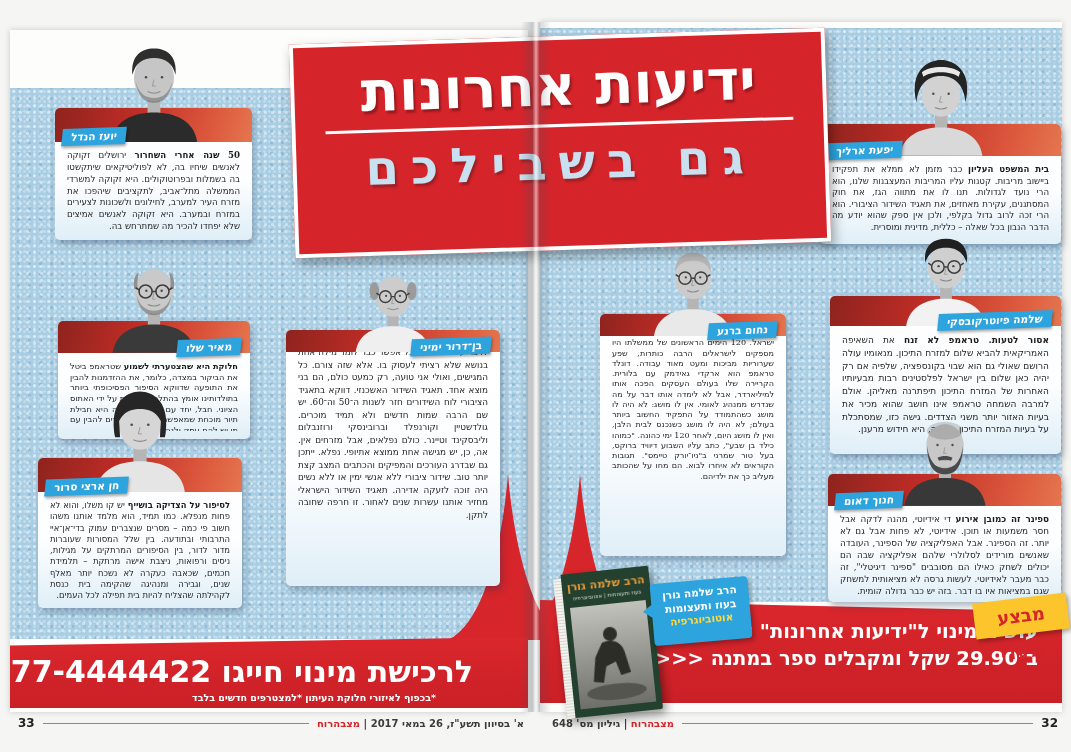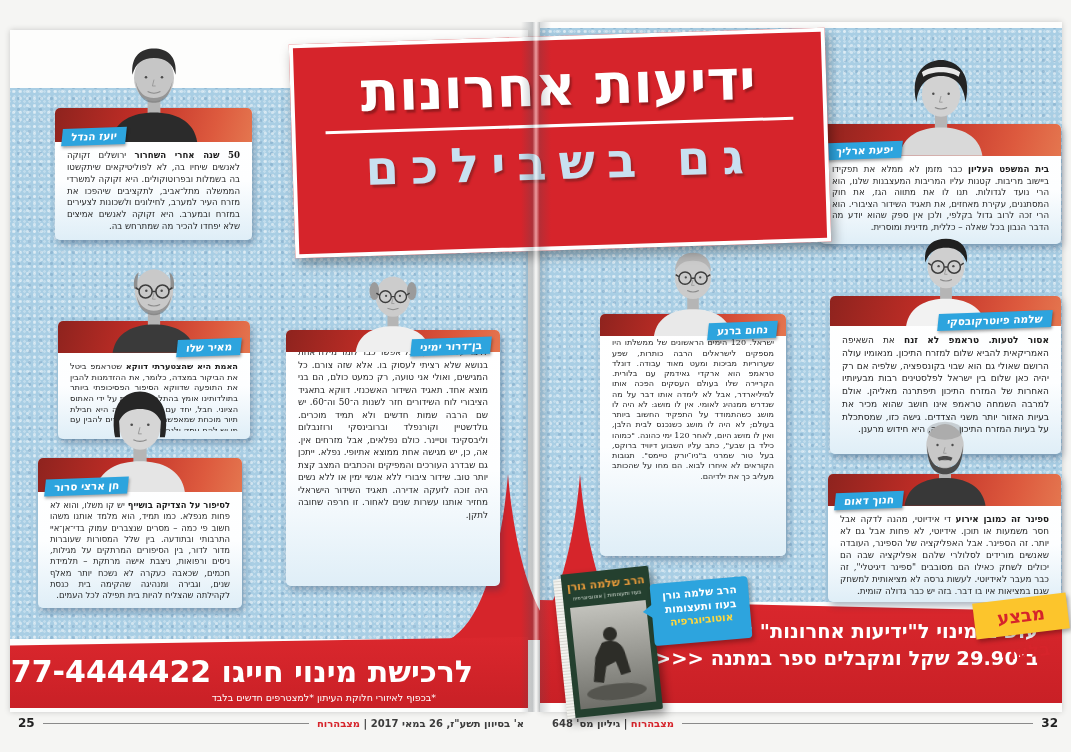--- a/index.html
+++ b/index.html
@@ -14,21 +14,21 @@
       radial-gradient(rgba(105,150,185,.38) 1.2px, transparent 1.9px),
       radial-gradient(rgba(255,255,255,.28) 1px, transparent 1.6px);
     background-size:7px 7px,11px 11px,5px 5px;background-position:0 0,3px 5px,2px 1px;}
   .blue-left{left:10px;top:88px;width:518px;height:551px;}
   .blue-right{left:540px;top:28px;width:522px;height:574px;}
   .tent{position:absolute;left:448px;top:470px;z-index:4;}
   .redband{position:absolute;background:linear-gradient(180deg,#da272d,#c92026);z-index:5;}
   .band-left{left:10px;top:637px;width:518px;height:71px;clip-path:polygon(0 12%,100% 0,100% 100%,0 100%);}
   .band-right{left:540px;top:600px;width:522px;height:103px;clip-path:polygon(0 0,100% 11%,100% 100%,0 100%);}
   .phone{margin:17px 55px 0 0;font-size:30px;font-weight:bold;color:#fff;white-space:nowrap;}
-  .pnote{margin:3px 92px 8px 0;font-size:9.5px;color:#fff;font-weight:normal;}
+  .pnote{margin:3px 92px 8px 0;font-size:9.5px;color:#fff;font-weight:bold;}
   .offer1{margin:20px 24px 0 110px;font-size:19.5px;font-weight:bold;color:#fff;text-align:right;white-space:nowrap;}
   .offer2{margin:4px 24px 0 110px;font-size:19.5px;font-weight:bold;color:#fff;text-align:right;white-space:nowrap;}
   .gutter{position:absolute;left:521px;top:22px;width:30px;height:690px;z-index:40;pointer-events:none;
     background:linear-gradient(90deg,rgba(0,0,0,0) 0%,rgba(70,80,90,.28) 38%,rgba(255,255,255,.55) 50%,rgba(70,80,90,.22) 62%,rgba(0,0,0,0) 100%);}
   .banner{position:absolute;left:292px;top:36px;width:528px;height:206px;background:#d6242b;border:4px solid #fff;
     box-shadow:3px 6px 12px rgba(0,0,0,.35);transform:rotate(-1.8deg);z-index:30;text-align:center;}
   .masthead{margin-top:16px;font-family:"DejaVu Serif","DejaVu Sans",serif;font-weight:bold;font-size:56px;
     line-height:1.05;color:#fff;white-space:nowrap;text-shadow:2px 3px 2px rgba(90,15,15,.5);}
   .bsep{width:468px;height:3px;background:#fff;margin:9px auto 7px;}
   .bsub{font-family:"DejaVu Serif","DejaVu Sans",serif;font-weight:bold;font-size:48px;color:#c8e0f0;
@@ -152,21 +152,21 @@
               <circle cx="49" cy="50" r="8.5"></circle>
               <circle cx="71" cy="50" r="8.5"></circle>
               <path d="M57.5,50 L62.5,50"></path>
               <path d="M40.5,48 L36,45"></path>
               <path d="M79.5,48 L84,45"></path>
             </g>
             <path d="M37,54 C40,74 49,81 60,81 C71,81 80,74 83,54 C79,69 71,75 60,75 C49,75 41,69 37,54Z" fill="#4a4a4a" opacity="0.4"></path>
           </svg></div>
   <div class="tag" style="top:18px;right:9px">מאיר שלו</div>
 
-  <p class="ctext " style="font-size:8.2px;line-height:1.3;margin-top:40px;max-height:70px"><b>האמת היא שהצטערתי דווקא</b> <span>שטראמפ ביטל את הביקור במצדה, כלומר, את ההזדמנות להבין את התופעה שדווקא הסיפור הפסיכופתי ביותר בתולדותינו אומץ בהתלהבות כזאת על ידי האתוס הציוני. חבל, יחד עם יד ושם, מצדה היא חבילת תיור מוכחת שמאפשרת למנהיגים זרים להבין עם מי יש להם עסק ולנהוג בהתאם.</span></p>
+  <p class="ctext " style="font-size:8.2px;line-height:1.3;margin-top:40px;max-height:70px"><b>חלוקת היא שהצטערתי לשמוע</b> <span>שטראמפ ביטל את הביקור במצדה, כלומר, את ההזדמנות להבין את התופעה שדווקא הסיפור הפסיכופתי ביותר בתולדותינו אומץ בהתלהבות כזאת על ידי האתוס הציוני. חבל, יחד עם יד ושם, מצדה היא חבילת תיור מוכחת שמאפשרת למנהיגים זרים להבין עם מי יש להם עסק ולנהוג בהתאם.</span></p>
  </div>
       <div class="card" style="left:38px;top:458px;width:204px;height:150px">
   <div class="band" style="height:34px"></div>
   <div class="avatar" style="top:-74px"><svg viewBox="0 0 120 130" style="height:108px;width:100px">
   <path d="M52,72 L68,72 L68,98 L52,98Z" fill="#b5b5b5"></path>
   <path d="M6,130 C10,103 34,93 60,93 C86,93 110,103 114,130Z" fill="#e5e5e5"></path>
   <ellipse cx="60" cy="50" rx="25" ry="29" fill="#d6d6d6"></ellipse>
   <circle cx="50" cy="49" r="1.6" fill="#4c4c4c"></circle>
             <circle cx="70" cy="49" r="1.6" fill="#4c4c4c"></circle>
   <path d="M60,52 L58,60 L62,60" stroke="#9a9a9a" stroke-width="1.2" fill="none"></path>
@@ -292,21 +292,21 @@
 
   <div class="gutter"></div>
 
   <div class="footer fl">
     <div class="ftext">
       <span>א' בסיוון תשע"ז, 26 במאי 2017</span>
       <span>|</span>
       <span class="brand">מצבהרוח</span>
     </div>
     <div class="fline"></div>
-    <div class="fpage">25</div>
+    <div class="fpage">33</div>
   </div>
 
   <div class="footer fr">
     <div class="fpage">32</div>
     <div class="fline"></div>
     <div class="ftext">
       <span class="brand">מצבהרוח</span>
       <span>|</span>
       <span>גיליון מס' 648</span>
     </div>

